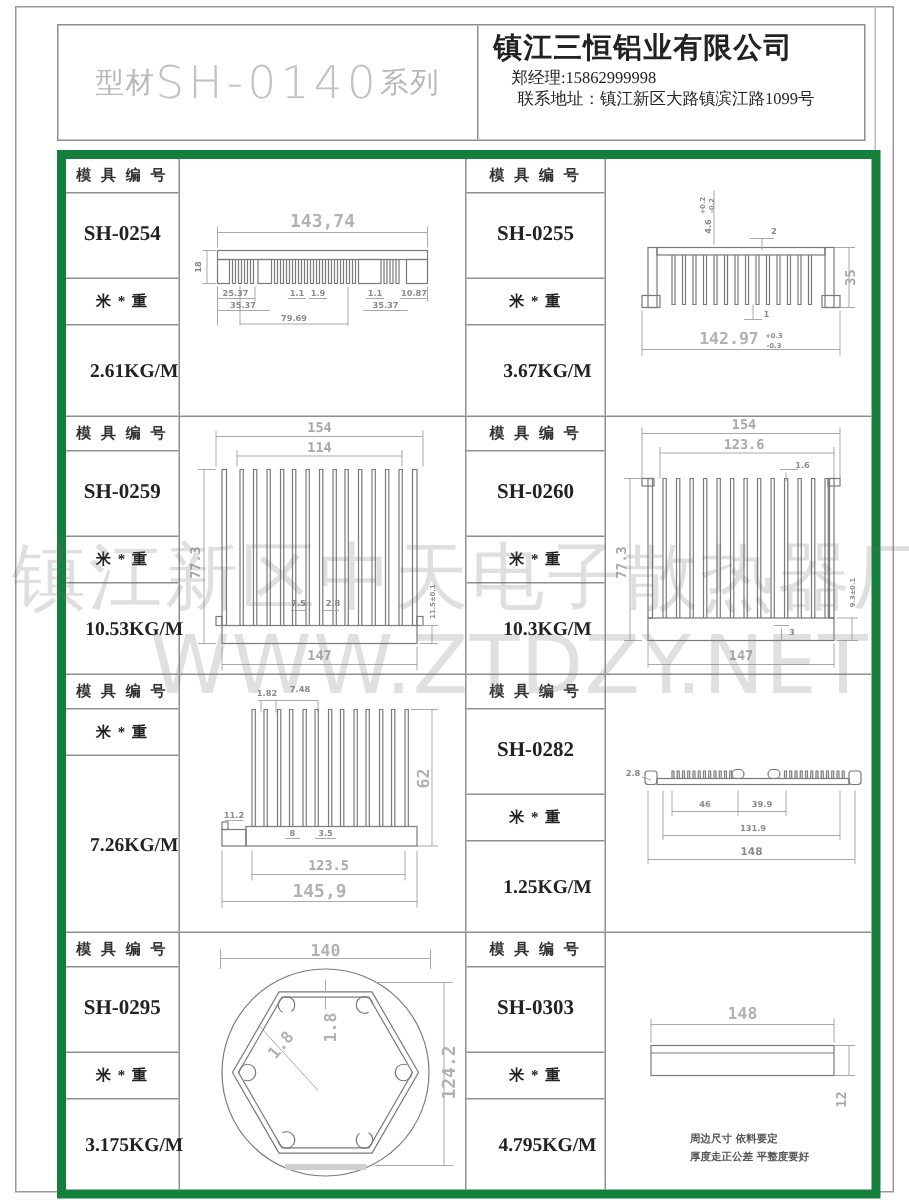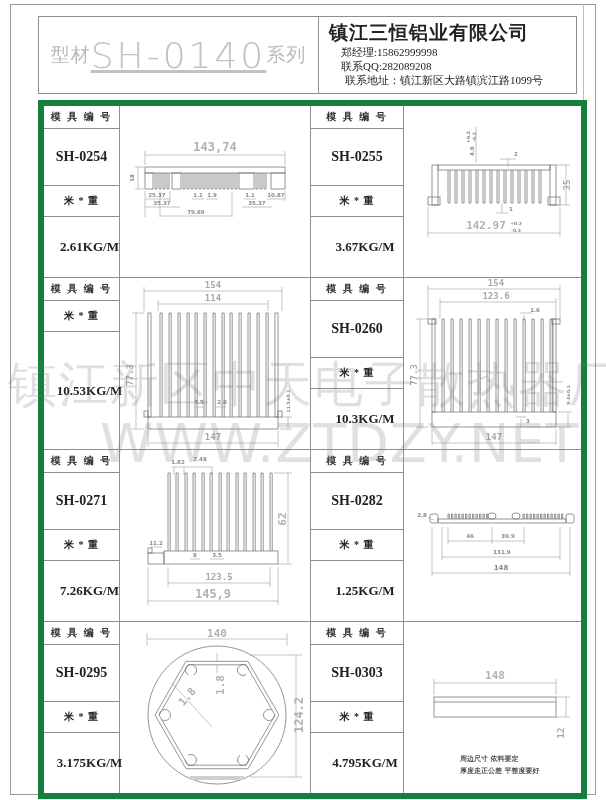--- a/index.html
+++ b/index.html
@@ -6,21 +6,21 @@
   .page{position:relative;width:606px;height:800px;background:#ffffff;overflow:hidden;
         font-family:"Liberation Serif",serif;color:#222;}
   .frame{position:absolute;left:10px;top:4px;width:584px;height:789px;border:1px solid #9a9a9a;}
   .frame2{position:absolute;left:583px;top:4px;width:0;height:789px;border-left:1px solid #bbb;}
 
   
   .header{position:absolute;left:38px;top:16px;width:537px;height:76px;border:1px solid #8f8f8f;display:flex;}
   .h-title{width:279px;border-right:1px solid #8f8f8f;display:flex;align-items:center;justify-content:center;
            color:#b9b9b9;white-space:nowrap;}
   .h-title .cjk{font-size:19px;letter-spacing:1px;}
-  .h-title .code{font-size:36px;font-family:"DejaVu Sans",sans-serif;font-weight:300;letter-spacing:3px;color:#c2c2c2;text-decoration:underline;}
+  .h-title .code{font-size:30px;font-family:"DejaVu Sans",sans-serif;font-weight:300;letter-spacing:3px;color:#c2c2c2;}
   .h-info{flex:1;padding:4px 6px 2px 10px;}
   .h-company{font-size:19px;font-weight:bold;letter-spacing:1px;line-height:24px;}
   .h-line{font-size:11px;line-height:14px;padding-left:12px;}
 
   
   .table{position:absolute;left:38px;top:100px;width:537px;height:687px;
          border:6px solid #15803d;display:flex;flex-direction:column;font-weight:bold;}
   .trow{display:flex;border-bottom:1px solid #8f8f8f;flex:1;min-height:0;}
   .trow:last-child{border-bottom:none;}
   .lcol{width:75px;border-right:1px solid #8f8f8f;display:flex;flex-direction:column;}
@@ -61,21 +61,20 @@
 
   <div class="header">
     <div class="h-title">
       <span class="cjk">型材</span>
       <span class="code">SH-0140</span>
       <span class="cjk">系列</span>
     </div>
     <div class="h-info">
       <div class="h-company">镇江三恒铝业有限公司</div>
       <div class="h-line">郑经理:15862999998</div>
-      <div class="h-line">联系QQ:282089208</div>
       <div class="h-line" style="padding-left:16px;">联系地址：镇江新区大路镇滨江路1099号</div>
     </div>
   </div>
 
   <div class="table">
 
     <div class="trow">
       <div class="lcol">
         <div class="lc lc-head">模 具 编 号</div>
         <div class="lc lc-code">SH-0254</div>
@@ -137,20 +136,21 @@
           <text class="bd" x="82" y="122">142.97</text>
           <text class="td" x="112" y="118">+0.3</text>
           <text class="td" x="112" y="125">-0.3</text>
         </svg>
       </div>
     </div>
 
     <div class="trow">
       <div class="lcol">
         <div class="lc lc-head">模 具 编 号</div>
+        <div class="lc lc-code">SH-0259</div>
         <div class="lc lc-whead">米 * 重</div>
         <div class="lc lc-weight">10.53KG/M</div>
       </div>
       <div class="dcol">
         <svg width="190" height="172" viewBox="0 0 190 172">
           <path class="dl" d="M24,34V10M162,34V10M24,14H162M38,34V23M148,34V23M38,27H148"></path>
           <text class="md" x="93" y="11">154</text>
           <text class="md" x="93" y="24">114</text>
           <rect class="pf" x="28" y="140" width="130" height="12"></rect>
           <rect class="pf" x="24" y="134" width="4" height="6"></rect>
@@ -196,21 +196,20 @@
           <text class="md" x="90" y="163">147</text>
           <path class="dl" d="M154,135h14M154,150h14M164,135v15"></path>
           <text class="td" transform="rotate(-90 166 118)" x="166" y="118">9.3±0.1</text>
         </svg>
       </div>
     </div>
 
     <div class="trow">
       <div class="lcol">
         <div class="lc lc-head">模 具 编 号</div>
-        <div class="lc lc-code">SH-0271</div>
         <div class="lc lc-whead">米 * 重</div>
         <div class="lc lc-weight">7.26KG/M</div>
       </div>
       <div class="dcol">
         <svg width="190" height="172" viewBox="0 0 190 172">
           <path class="dl" d="M52,18h40M54,18v8M64,18v8M92,18v8"></path>
           <text class="sd" x="58" y="15">1.82</text>
           <text class="sd" x="80" y="12">7.48</text>
           <rect class="pf" x="44" y="102" width="114" height="13"></rect>
           <rect class="pf" x="28" y="104" width="16" height="11"></rect>

